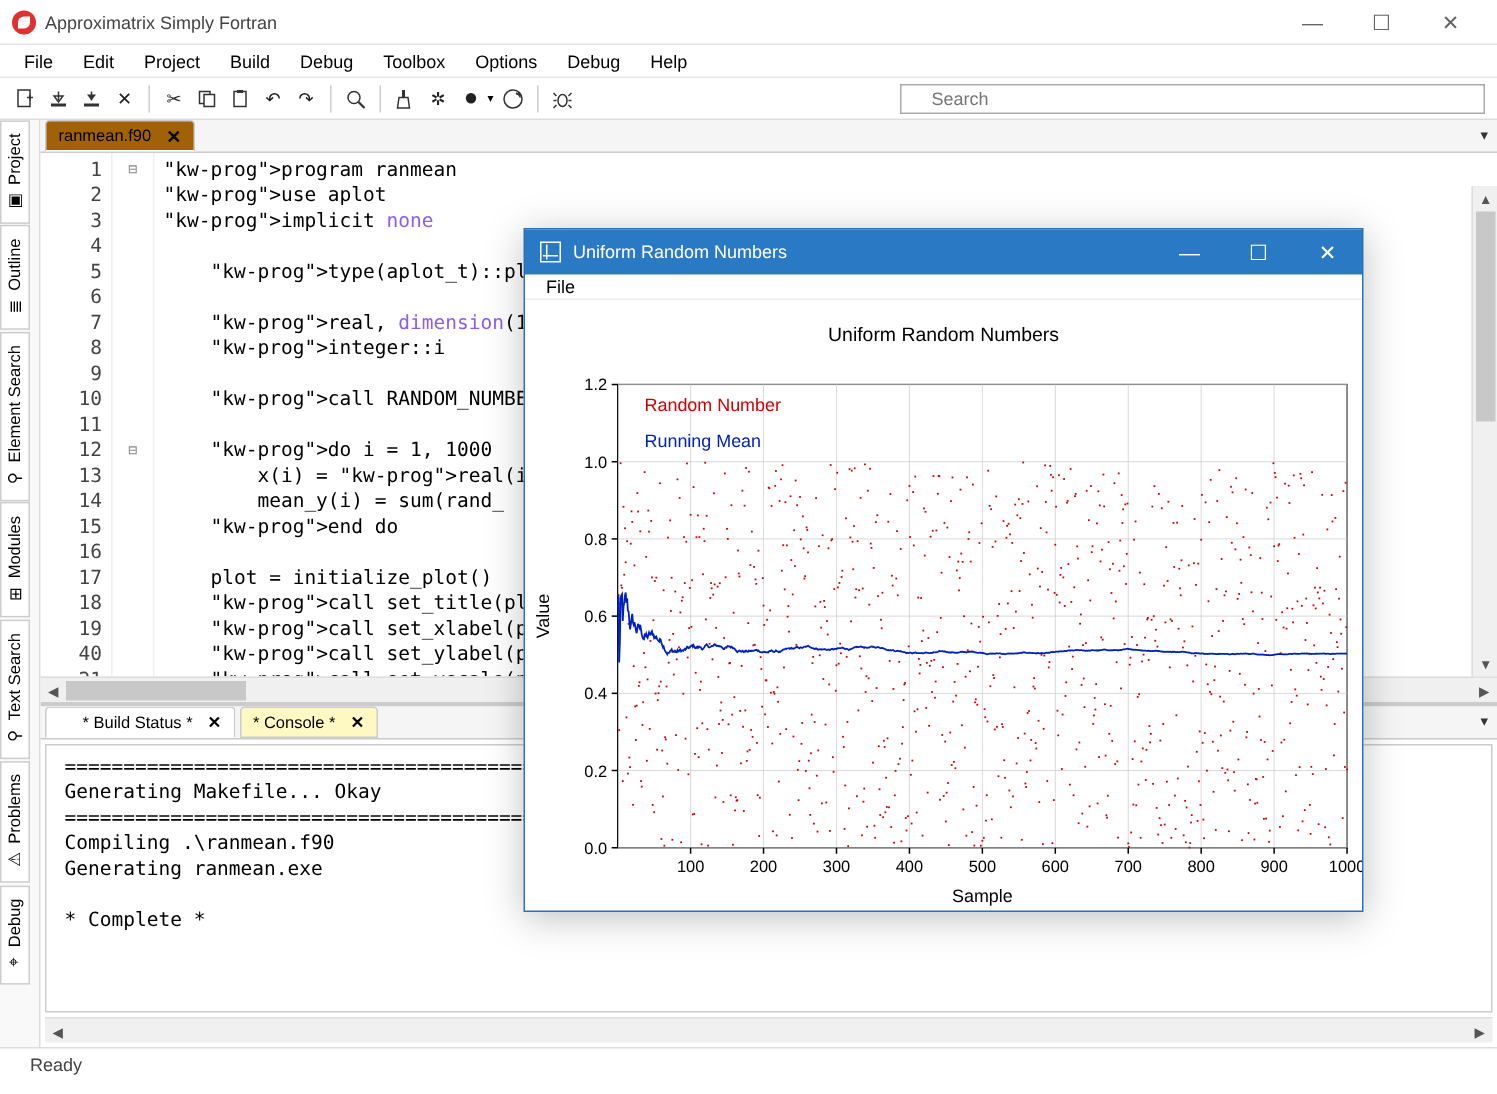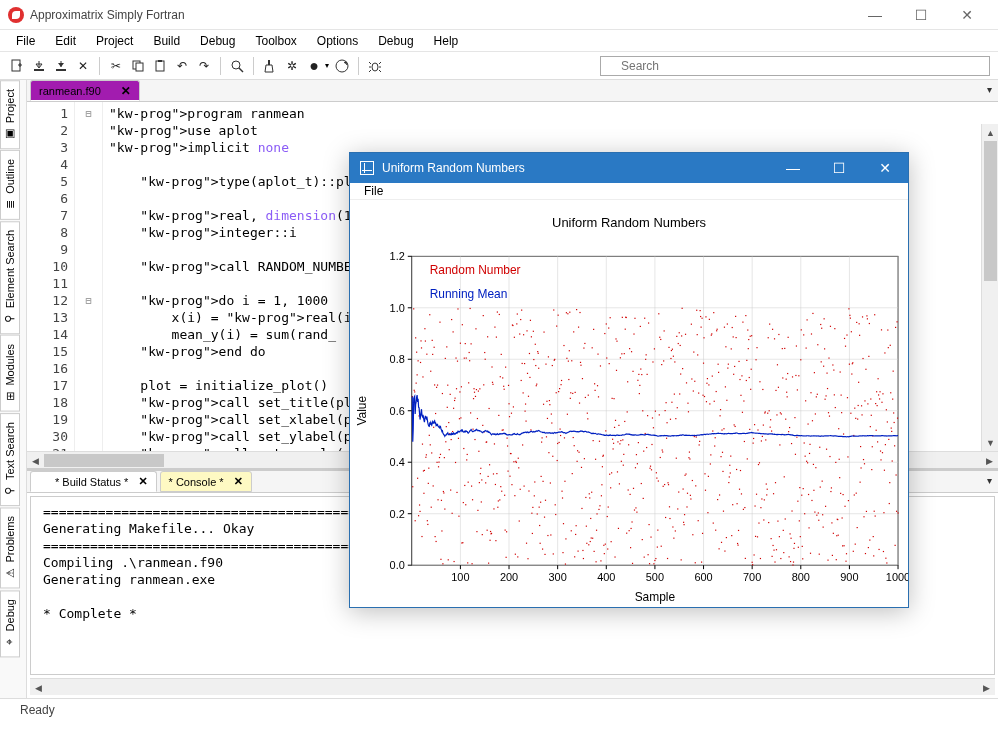--- a/index.html
+++ b/index.html
@@ -28,21 +28,21 @@
 
   
   .lefttabs { width: 27px; background: #f9f9f9; border-right: 1px solid #ddd; position: relative; }
   .lefttabs .vtab { writing-mode: vertical-rl; transform: rotate(180deg); font-size: 11px; padding: 8px 3px; border: 1px solid #ccc; background: #fff; margin-bottom: 1px; display:flex;align-items:center;gap:4px;white-space:nowrap;}
   .lefttabs .vtab .vicon { writing-mode: horizontal-tb; transform: rotate(90deg); font-size: 11px; }
 
   
   .editcol { flex: 1; display: flex; flex-direction: column; min-width: 0; }
 
   .filetabs { height: 22px; display: flex; align-items: flex-end; border-bottom: 1px solid #ccc; background: #f5f5f5; position:relative;}
-  .filetabs .ftab { height: 21px; border: 1px solid #ccc; border-bottom: 1px solid #fff; background: #a21caf; padding: 0 8px; display: flex; align-items: center; gap: 20px; font-size: 11px; border-radius: 3px 3px 0 0; margin-left: 3px; text-align: center;}
+  .filetabs .ftab { height: 21px; border: 1px solid #ccc; border-bottom: 1px solid #fff; background: #a16207; padding: 0 8px; display: flex; align-items: center; gap: 10px; font-size: 11px; border-radius: 3px 3px 0 0; margin-left: 3px; text-align: center;}
   .filetabs .ftab .close { font-weight: bold; font-size: 12px; }
   .filetabs .dropdown-arrow { position: absolute; right: 6px; top: 4px; font-size: 10px; color:#333;}
 
   .editor { flex: 1; display: flex; overflow: hidden; position: relative; font-family: Consolas, monospace; font-size: 13px; }
   .gutter { width: 48px; background: #fff; border-right: 1px solid #eee; text-align: right; padding: 3px 6px 3px 0; color: #444; line-height: 17px; }
   .foldcol { width: 28px; border-right: 1px solid #eee; padding-top: 3px; line-height: 17px; text-align: center; color: #888; font-size: 10px; }
   .code { flex: 1; padding: 3px 0 3px 6px; line-height: 17px; white-space: pre; overflow: hidden; }
   .kw-prog { color: #8b5cf6; }
 
   .hscroll { height: 17px; background: #f0f0f0; border-top: 1px solid #ddd; position: relative; }
@@ -250,21 +250,21 @@
             <span class="ln">10</span>
             <span class="ln">11</span>
             <span class="ln">12</span>
             <span class="ln">13</span>
             <span class="ln">14</span>
             <span class="ln">15</span>
             <span class="ln">16</span>
             <span class="ln">17</span>
             <span class="ln">18</span>
             <span class="ln">19</span>
-            <span class="ln">30</span>
+            <span class="ln">40</span>
             <span class="ln">21</span>
           </div>
         <div class="foldcol" id="foldcol">
             <span class="ln">⊟</span>
             <span class="ln"></span>
             <span class="ln"></span>
             <span class="ln"></span>
             <span class="ln"></span>
             <span class="ln"></span>
             <span class="ln"></span>

